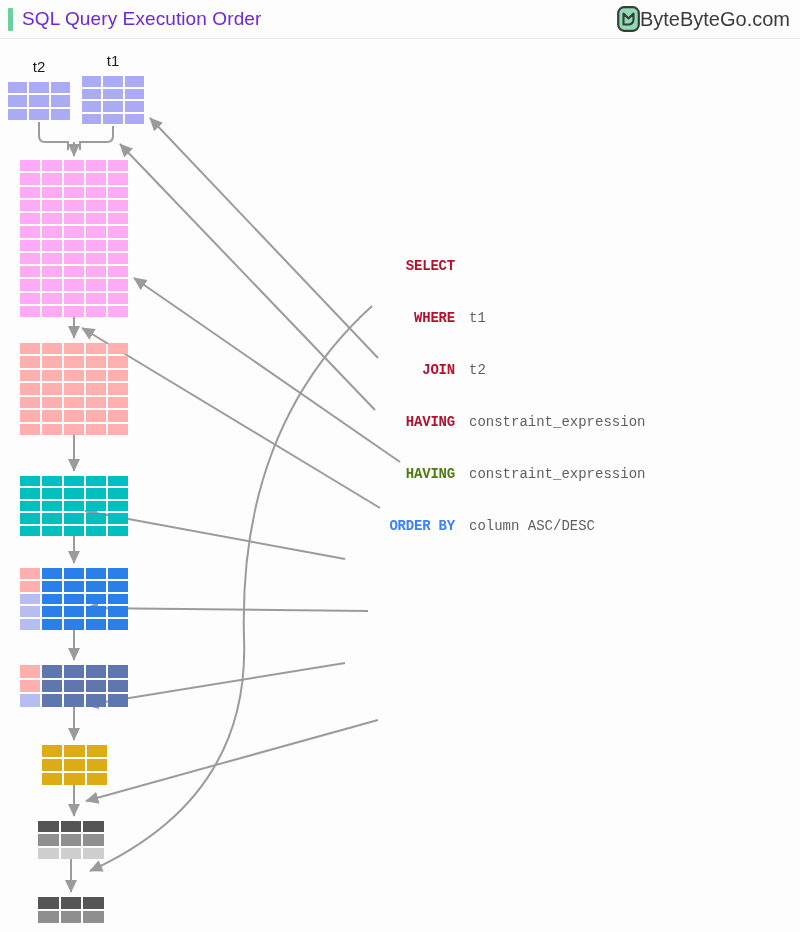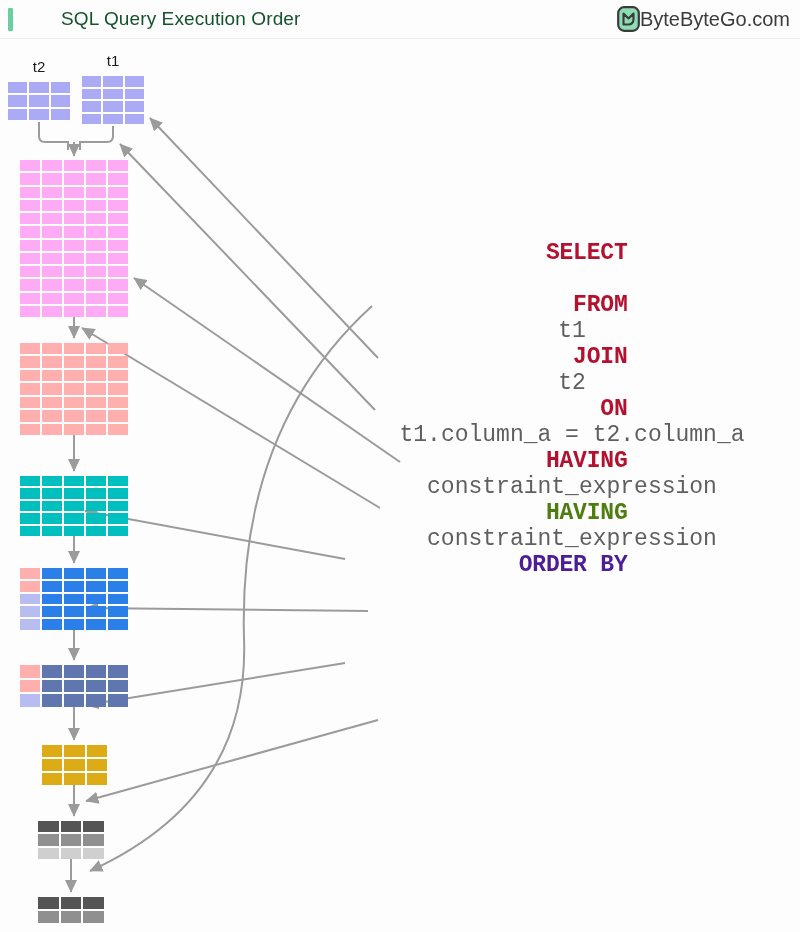--- a/index.html
+++ b/index.html
@@ -27,25 +27,24 @@
     position: absolute;
     left: 8px; top: 8px;
     width: 5px; height: 23px;
     background: #6ccfa0;
     border-radius: 1px;
   }
   #page-title {
     position: absolute;
     left: 22px; top: 8px;
     font-size: 19px;
-    color: #14532d;
+    color: #6d28d9;
     font-family: "Liberation Sans", sans-serif;
     letter-spacing: .1px;
     white-space: nowrap;
-    margin-left: 39px;
   }
   #brand {
     position: absolute;
     right: 10px; top: 6px;
     display: flex;
     align-items: center;
   }
   #brand-mark {
     width: 23px; height: 26px;
     position: relative;
@@ -98,23 +97,22 @@
   #sql {
     position: absolute;
     left: 330px; top: 240px;
     width: 470px;
   }
   .sql-line {
     height: 52px;
     display: flex;
     align-items: center;
     font-family: "Liberation Mono", monospace;
-    font-size: 23px;
+    font-size: 14px;
     white-space: pre;
-    flex-direction: column;
   }
   .kw {
     width: 125px;
     text-align: right;
     color: #b4112f;
     font-weight: bold;
     letter-spacing: -0.2px;
   }
   .val {
     margin-left: 14px;
@@ -408,19 +406,18 @@
         <div class="cell" style="background: rgb(85, 85, 85);"></div>
         <div class="cell" style="background: rgb(143, 143, 143);"></div>
         <div class="cell" style="background: rgb(143, 143, 143);"></div>
         <div class="cell" style="background: rgb(143, 143, 143);"></div>
       </div>
     </div>
 </div>
 
 <div id="sql">
     <div class="sql-line"><span class="kw" style="color: rgb(180, 17, 47);">SELECT</span></div>
-    <div class="sql-line"><span class="kw" style="color: rgb(180, 17, 47);">FROM</span><span class="val" style="color: rgb(95, 95, 95);">t1</span></div>
+    <div class="sql-line"><span class="kw" style="color: rgb(180, 17, 47);">WHERE</span><span class="val" style="color: rgb(95, 95, 95);">t1</span></div>
     <div class="sql-line"><span class="kw" style="color: rgb(180, 17, 47);">JOIN</span><span class="val" style="color: rgb(95, 95, 95);">t2</span></div>
-    <div class="sql-line"><span class="kw" style="color: rgb(180, 17, 47);">ON</span><span class="val" style="color: rgb(95, 95, 95);">t1.column_a = t2.column_a</span></div>
     <div class="sql-line"><span class="kw" style="color: rgb(180, 17, 47);">HAVING</span><span class="val" style="color: rgb(95, 95, 95);">constraint_expression</span></div>
     <div class="sql-line"><span class="kw" style="color: #4d7c0f;">HAVING</span><span class="val" style="color: rgb(95, 95, 95);">constraint_expression</span></div>
-    <div class="sql-line"><span class="kw" style="color: #4c1d95;">ORDER BY</span></div>
+    <div class="sql-line"><span class="kw" style="color: #3b82f6;">ORDER BY</span><span class="val" style="color: rgb(95, 95, 95);">column ASC/DESC</span></div>
   </div>
 
 </body></html>

